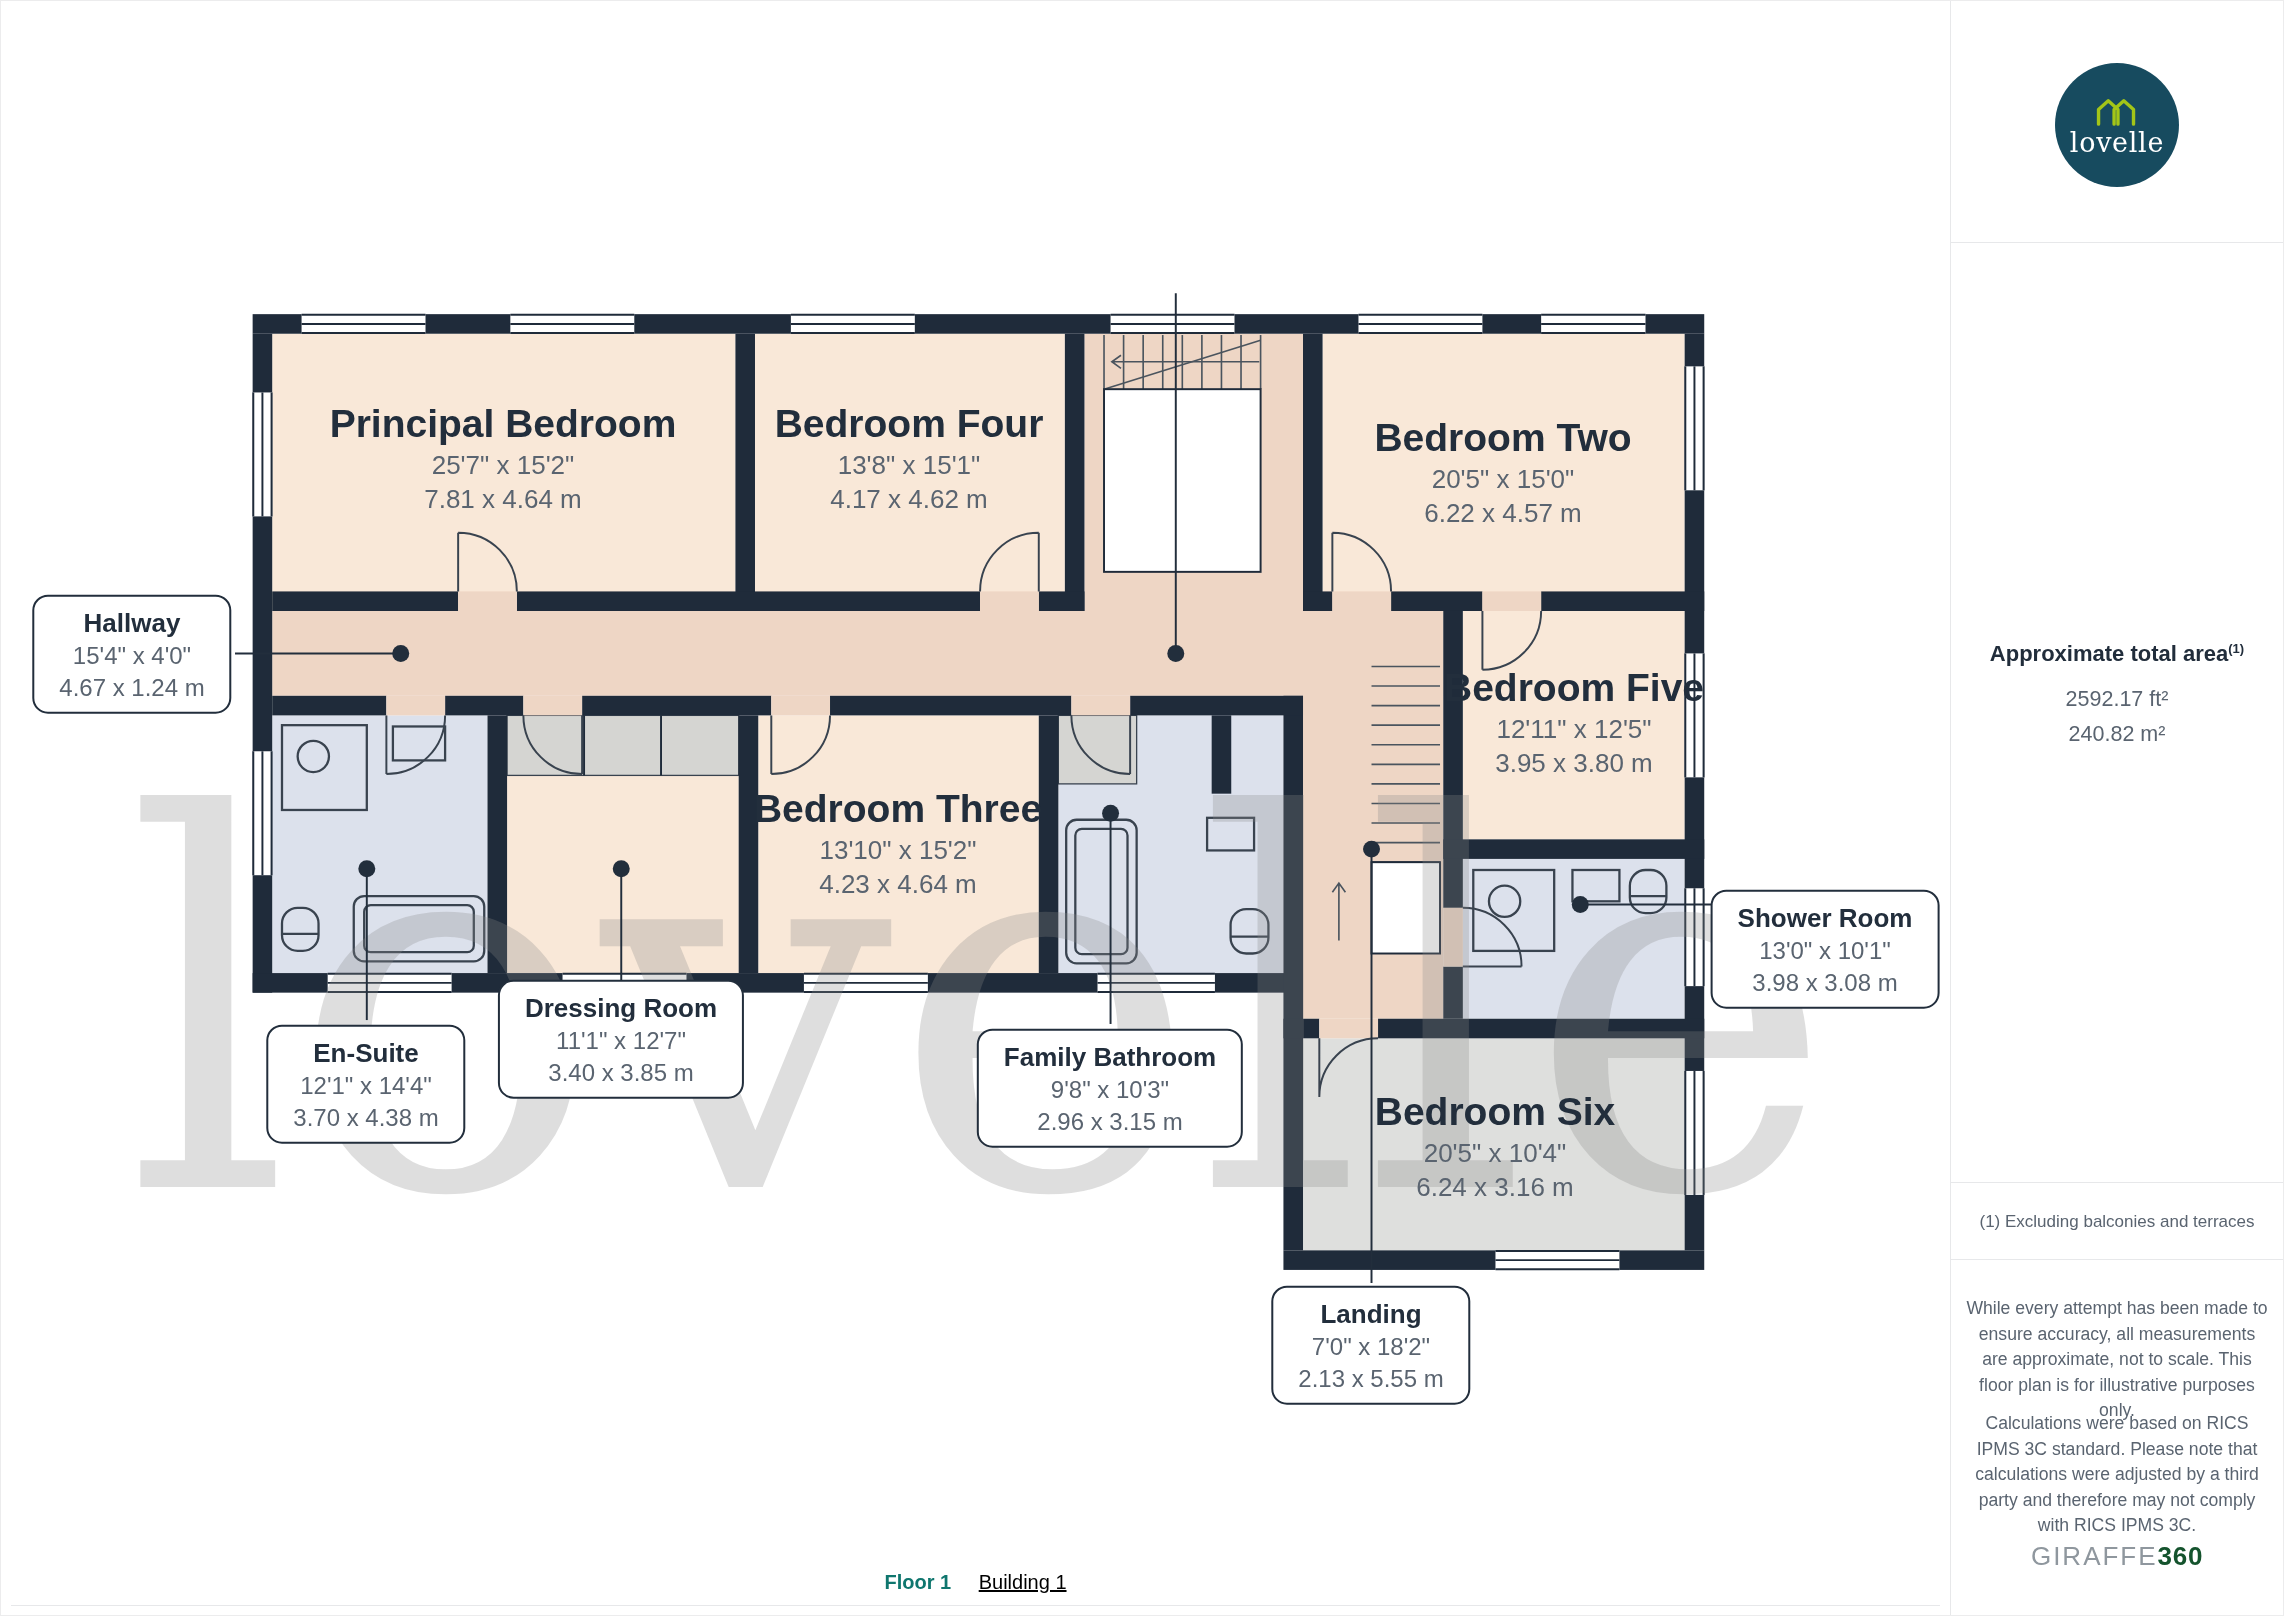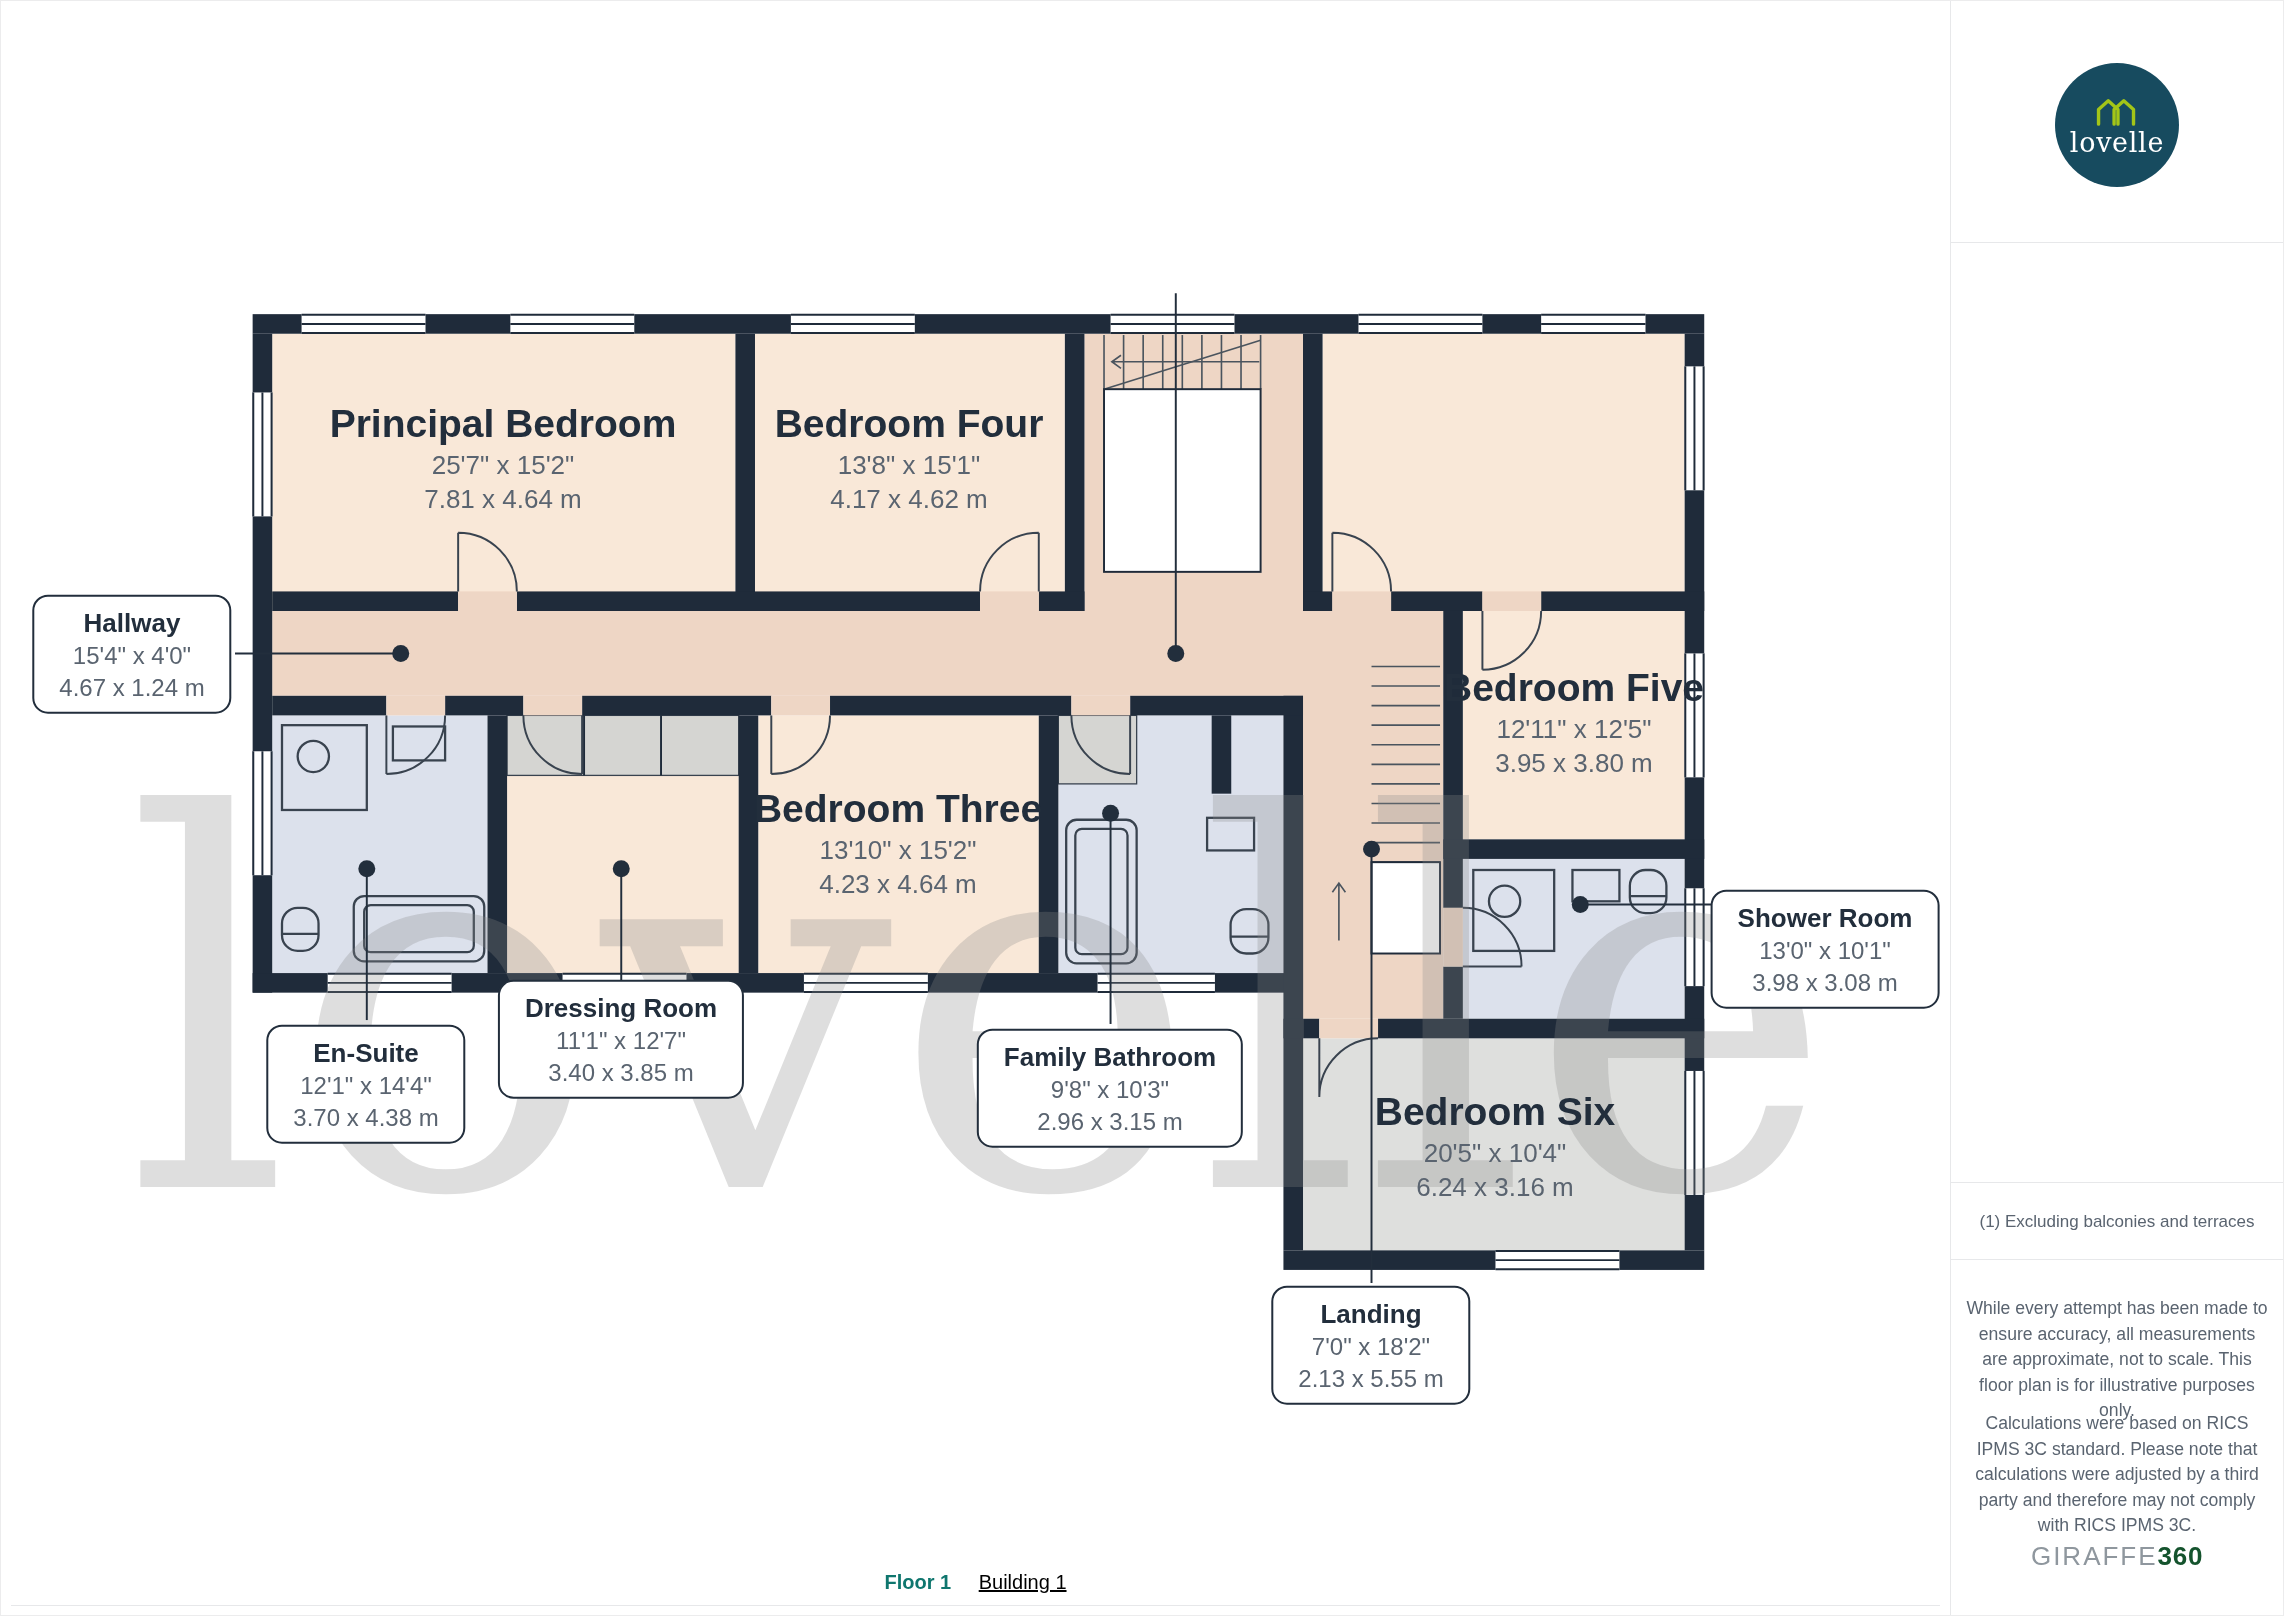--- a/index.html
+++ b/index.html
@@ -334,20 +334,25 @@
   <div class="rlabel" style="left:502px;top:457px">
     <div class="rname">Principal Bedroom</div>
     <div class="rdim">25'7" x 15'2"</div>
     <div class="rdim">7.81 x 4.64 m</div>
   </div>
   <div class="rlabel" style="left:908px;top:457px">
     <div class="rname">Bedroom Four</div>
     <div class="rdim">13'8" x 15'1"</div>
     <div class="rdim">4.17 x 4.62 m</div>
   </div>
+  <div class="rlabel" style="left:1502px;top:471px">
+    <div class="rname">Bedroom Two</div>
+    <div class="rdim">20'5" x 15'0"</div>
+    <div class="rdim">6.22 x 4.57 m</div>
+  </div>
   <div class="rlabel" style="left:1573px;top:721px">
     <div class="rname">Bedroom Five</div>
     <div class="rdim">12'11" x 12'5"</div>
     <div class="rdim">3.95 x 3.80 m</div>
   </div>
   <div class="rlabel" style="left:897px;top:842px">
     <div class="rname">Bedroom Three</div>
     <div class="rdim">13'10" x 15'2"</div>
     <div class="rdim">4.23 x 4.64 m</div>
   </div>
@@ -393,20 +398,25 @@
   <div class="logo-circle">
     <svg width="50" height="34" viewBox="0 0 100 70">
       <path d="M12 60 V30 L32 12 L52 30 V60" fill="none" stroke="#a3c518" stroke-width="7" stroke-linejoin="round" stroke-linecap="round"></path>
       <path d="M44 60 V30 L64 12 L84 30 V60" fill="none" stroke="#a3c518" stroke-width="7" stroke-linejoin="round" stroke-linecap="round"></path>
     </svg>
     <div class="logo-text">lovelle</div>
   </div>
 
   <div class="sidebar-divider" style="left:1950px;top:241px;width:333px"></div>
 
+  <div class="area-block">
+    <div class="area-title"><span>Approximate total area</span><sup>(1)</sup></div>
+    <div class="area-val">2592.17 ft²</div>
+    <div class="area-val">240.82 m²</div>
+  </div>
 
   <div class="sidebar-divider" style="left:1950px;top:1181px;width:333px"></div>
   <div class="footnote">(1) Excluding balconies and terraces</div>
   <div class="sidebar-divider" style="left:1950px;top:1258px;width:333px"></div>
 
   <div class="disc disc1">While every attempt has been made to ensure accuracy, all measurements are approximate, not to scale. This floor plan is for illustrative purposes only.</div>
   <div class="disc disc2">Calculations were based on RICS IPMS 3C standard. Please note that calculations were adjusted by a third party and therefore may not comply with RICS IPMS 3C.</div>
 
   <div class="giraffe"><span>GIRAFFE</span><b>360</b></div>
 

